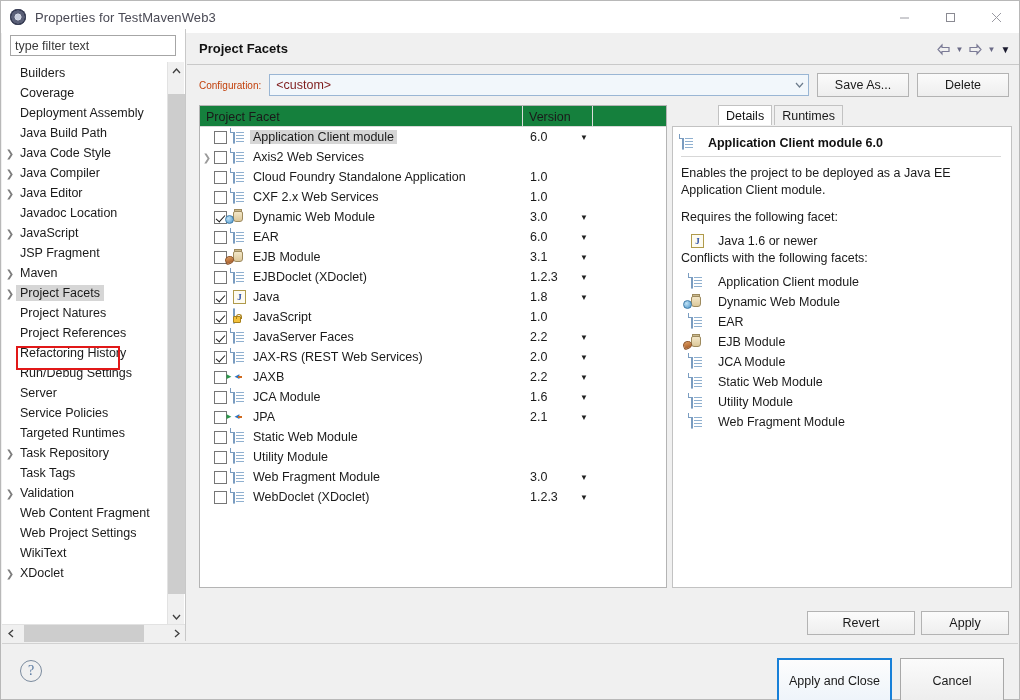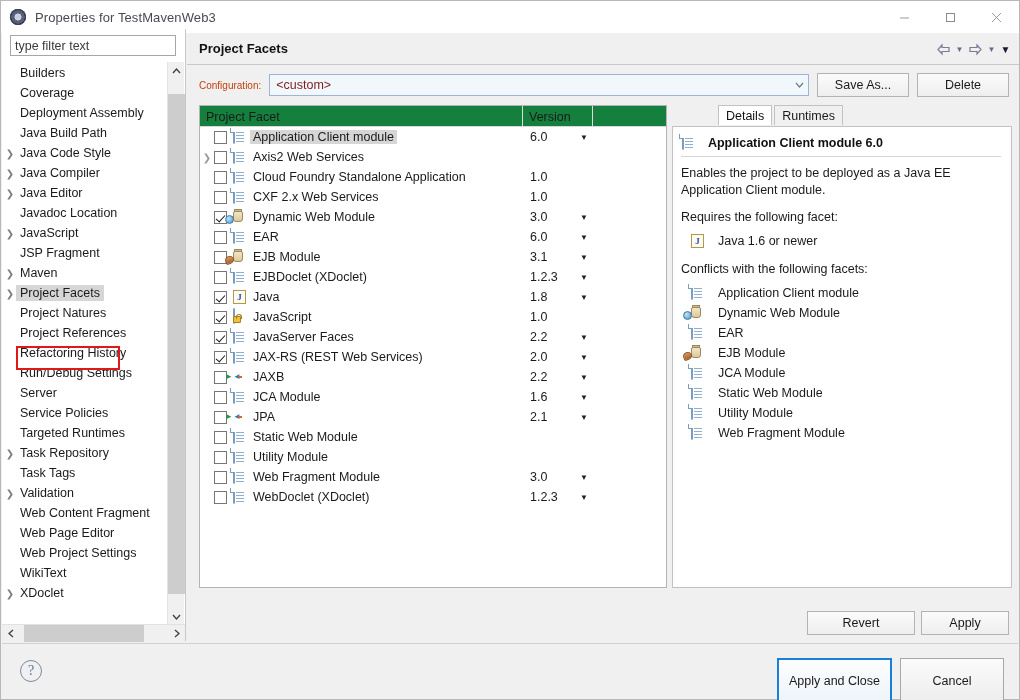--- a/index.html
+++ b/index.html
@@ -479,24 +479,20 @@
           <div class="tree-item">
             <span class="twisty">❯</span>
             <span class="t-label">Validation</span>
           </div>
           <div class="tree-item">
             <span class="tw-spacer"></span>
             <span class="t-label">Web Content Fragment</span>
           </div>
           <div class="tree-item">
             <span class="tw-spacer"></span>
-            <span class="t-label">Web Page Editor</span>
-          </div>
-          <div class="tree-item">
-            <span class="tw-spacer"></span>
             <span class="t-label">Web Project Settings</span>
           </div>
           <div class="tree-item">
             <span class="tw-spacer"></span>
             <span class="t-label">WikiText</span>
           </div>
           <div class="tree-item">
             <span class="twisty">❯</span>
             <span class="t-label">XDoclet</span>
           </div>
@@ -737,21 +733,21 @@
           <div class="det-para">Enables the project to be deployed as a Java EE Application Client module.</div>
           <div class="det-sub">Requires the following facet:</div>
           <div id="requires-list">
               <div class="det-item">
                 <span class="ficon">
                   <span class="ic-java">J</span>
                 </span>
                 <span>Java 1.6 or newer</span>
               </div>
             </div>
-          <div class="det-sub" style="margin-top:11px">Conflicts with the following facets:</div>
+          <div class="det-sub" style="">Conflicts with the following facets:</div>
           <div id="conflicts-list">
               <div class="det-item">
                 <span class="ficon"><span class="ic-doc"></span></span>
                 <span>Application Client module</span>
               </div>
               <div class="det-item">
                 <span class="ficon"><span class="ic-jar"><span class="jar-body"></span><span class="jar-lid"></span><span class="globe"></span></span></span>
                 <span>Dynamic Web Module</span>
               </div>
               <div class="det-item">

